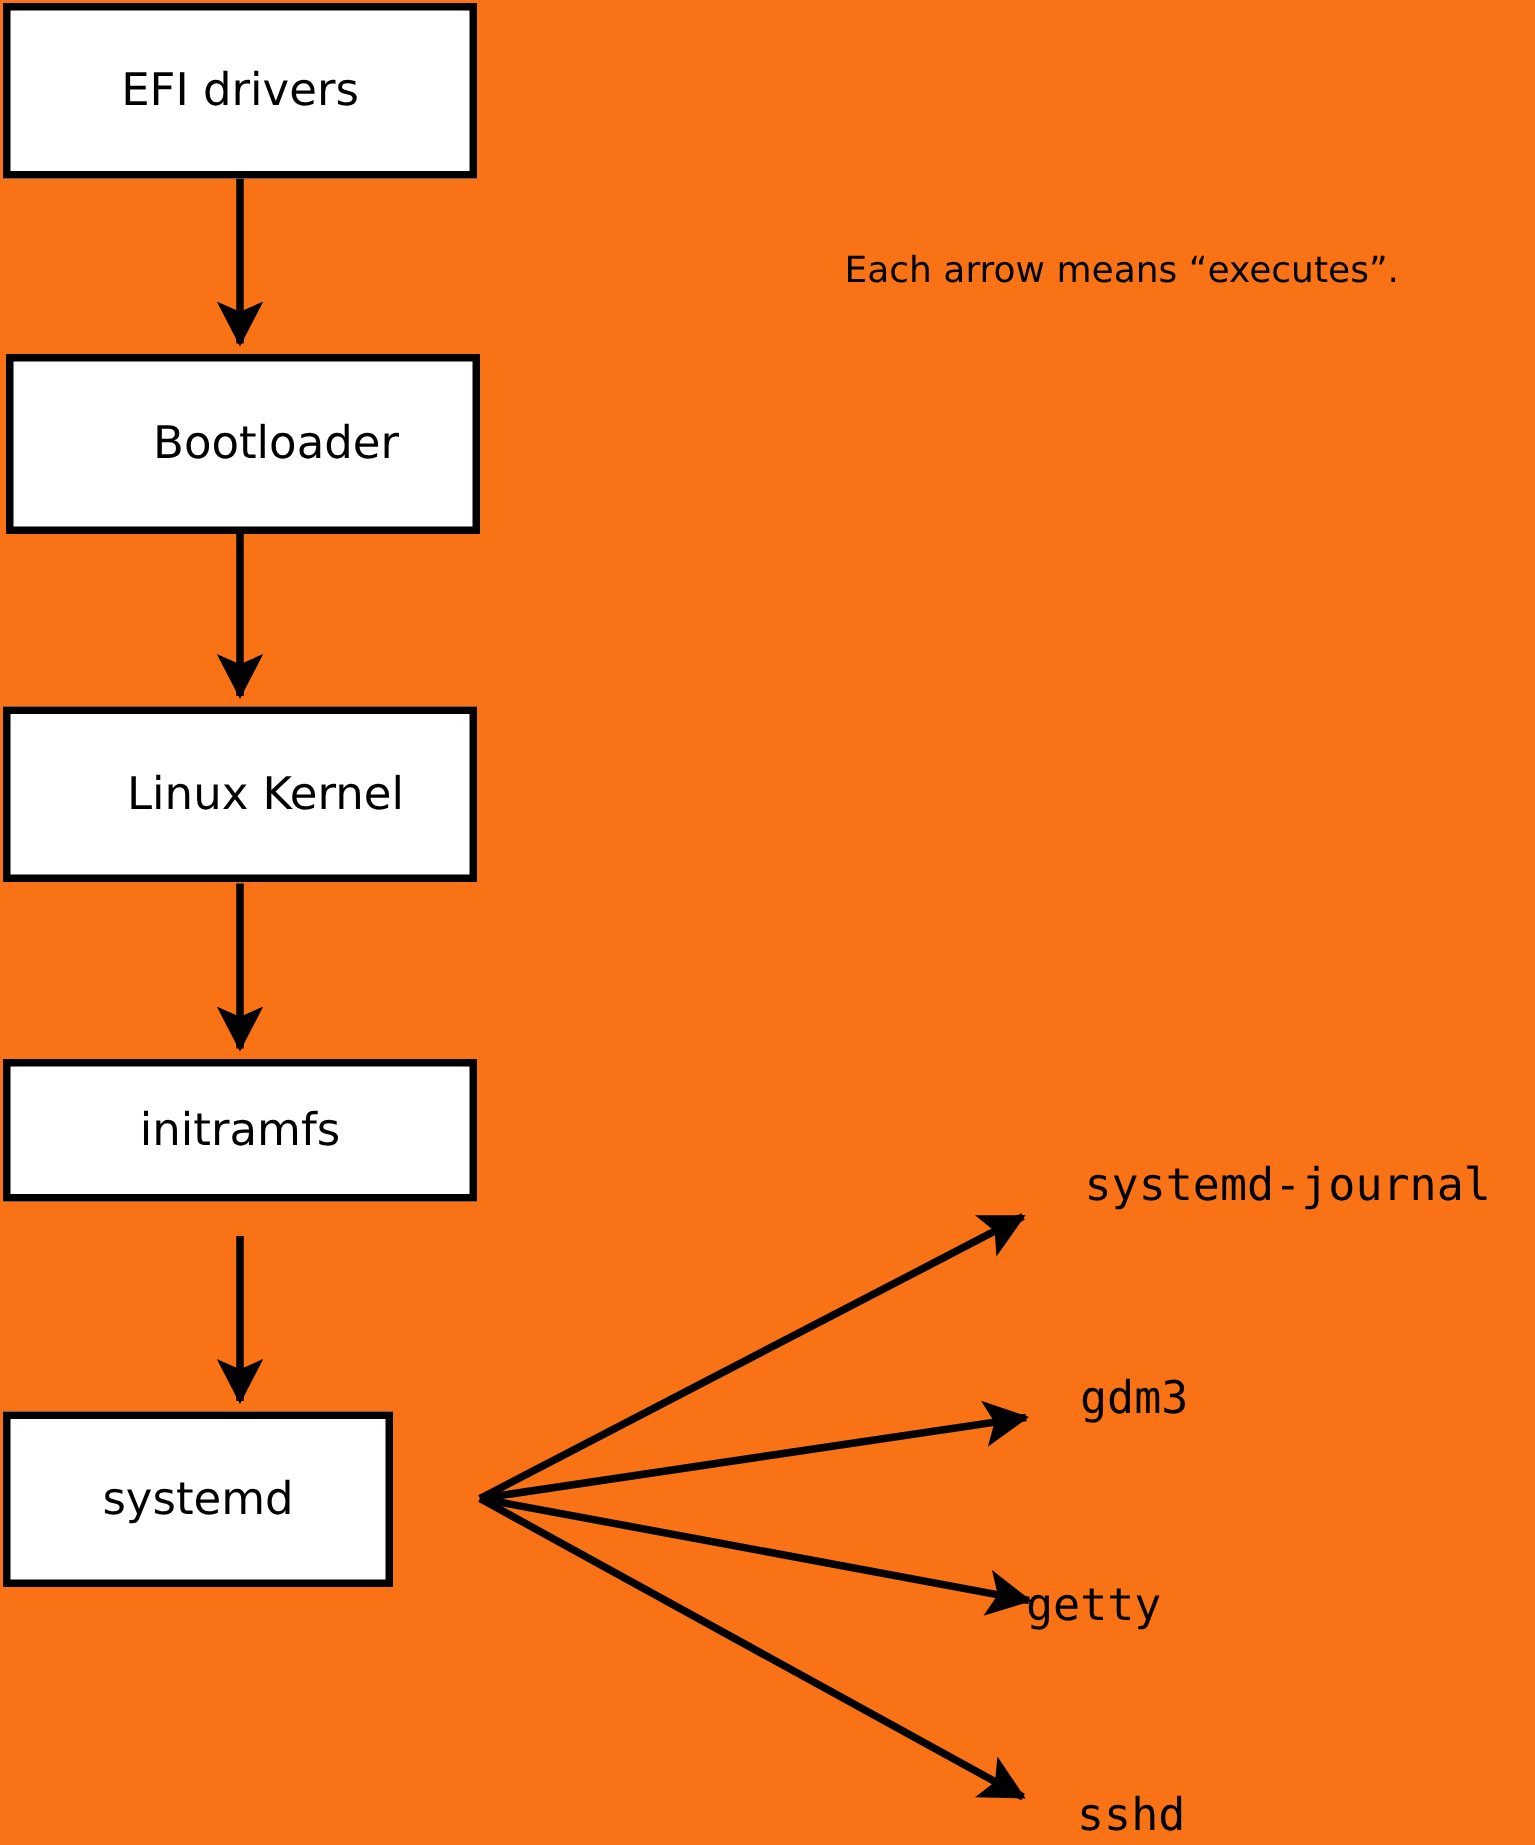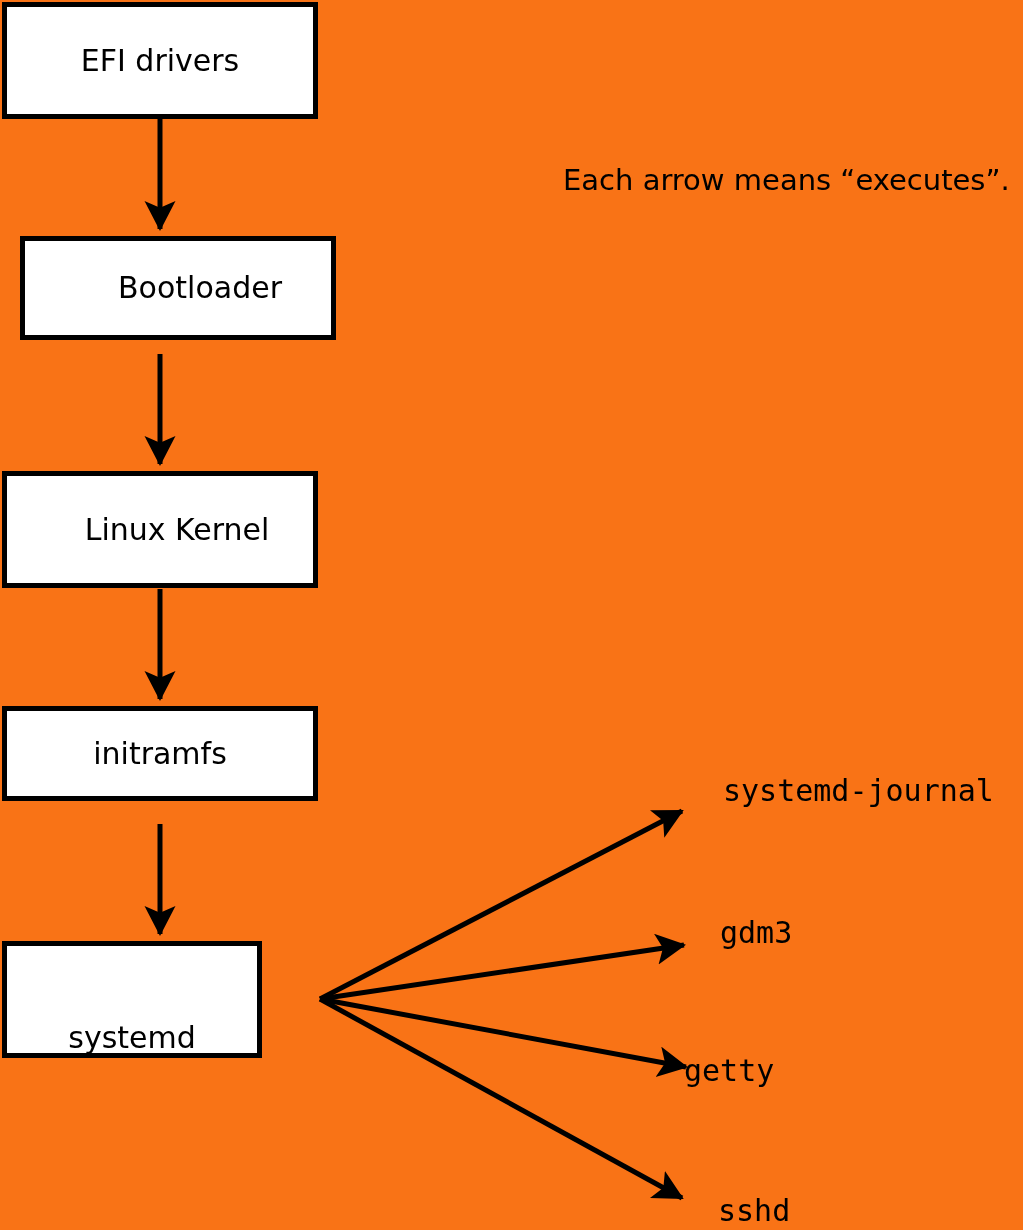--- a/index.html
+++ b/index.html
@@ -36,21 +36,21 @@
     font-family: "DejaVu Sans Mono", monospace;
     font-size: 30px;
     color: #000000;
     line-height: 1;
     white-space: nowrap;
     transform: translateY(-50%);
   }
   .caption {
     position: absolute;
     font-family: "DejaVu Sans", sans-serif;
-    font-size: 29px;
+    font-size: 24px;
     color: #000000;
     line-height: 1;
     white-space: nowrap;
     transform: translateY(-50%);
   }
   #edges {
     position: absolute;
     left: 0;
     top: 0;
     width: 1023px;
@@ -94,33 +94,33 @@
     </g>
     <g>
       <line x1="320" y1="999" x2="682" y2="1198" stroke="#000000" stroke-width="5" marker-end="url(#head)"></line>
     </g>
   </svg>
 
   <div class="node-box" style="left:2px; top:2px; width:316px; height:117px;">
     <span class="node-label">EFI drivers</span>
   </div>
 
-  <div class="node-box" style="left:20px; top:236px; width:316px; height:104px;padding-left:44px;">
+  <div class="node-box" style="left:4px; top:236px; width:316px; height:120px;padding-left:44px;">
     <span class="node-label">Bootloader</span>
   </div>
 
   <div class="node-box" style="left:2px; top:471px; width:316px; height:117px;padding-left:34px;">
     <span class="node-label">Linux Kernel</span>
   </div>
 
   <div class="node-box" style="left:2px; top:706px; width:316px; height:95px;">
     <span class="node-label">initramfs</span>
   </div>
 
-  <div class="node-box" style="left:2px; top:941px; width:260px; height:117px;align-items:flex-end;">
+  <div class="node-box" style="left:2px; top:941px; width:260px; height:117px;">
     <span class="node-label">systemd</span>
   </div>
 
   <div class="caption" style="left:563px; top:180px;">Each arrow means “executes”.</div>
 
   <div class="leaf-label" style="left:723px; top:791px;">systemd-journal</div>
 
   <div class="leaf-label" style="left:720px; top:933px;">gdm3</div>
 
   <div class="leaf-label" style="left:684px; top:1071px;">getty</div>

